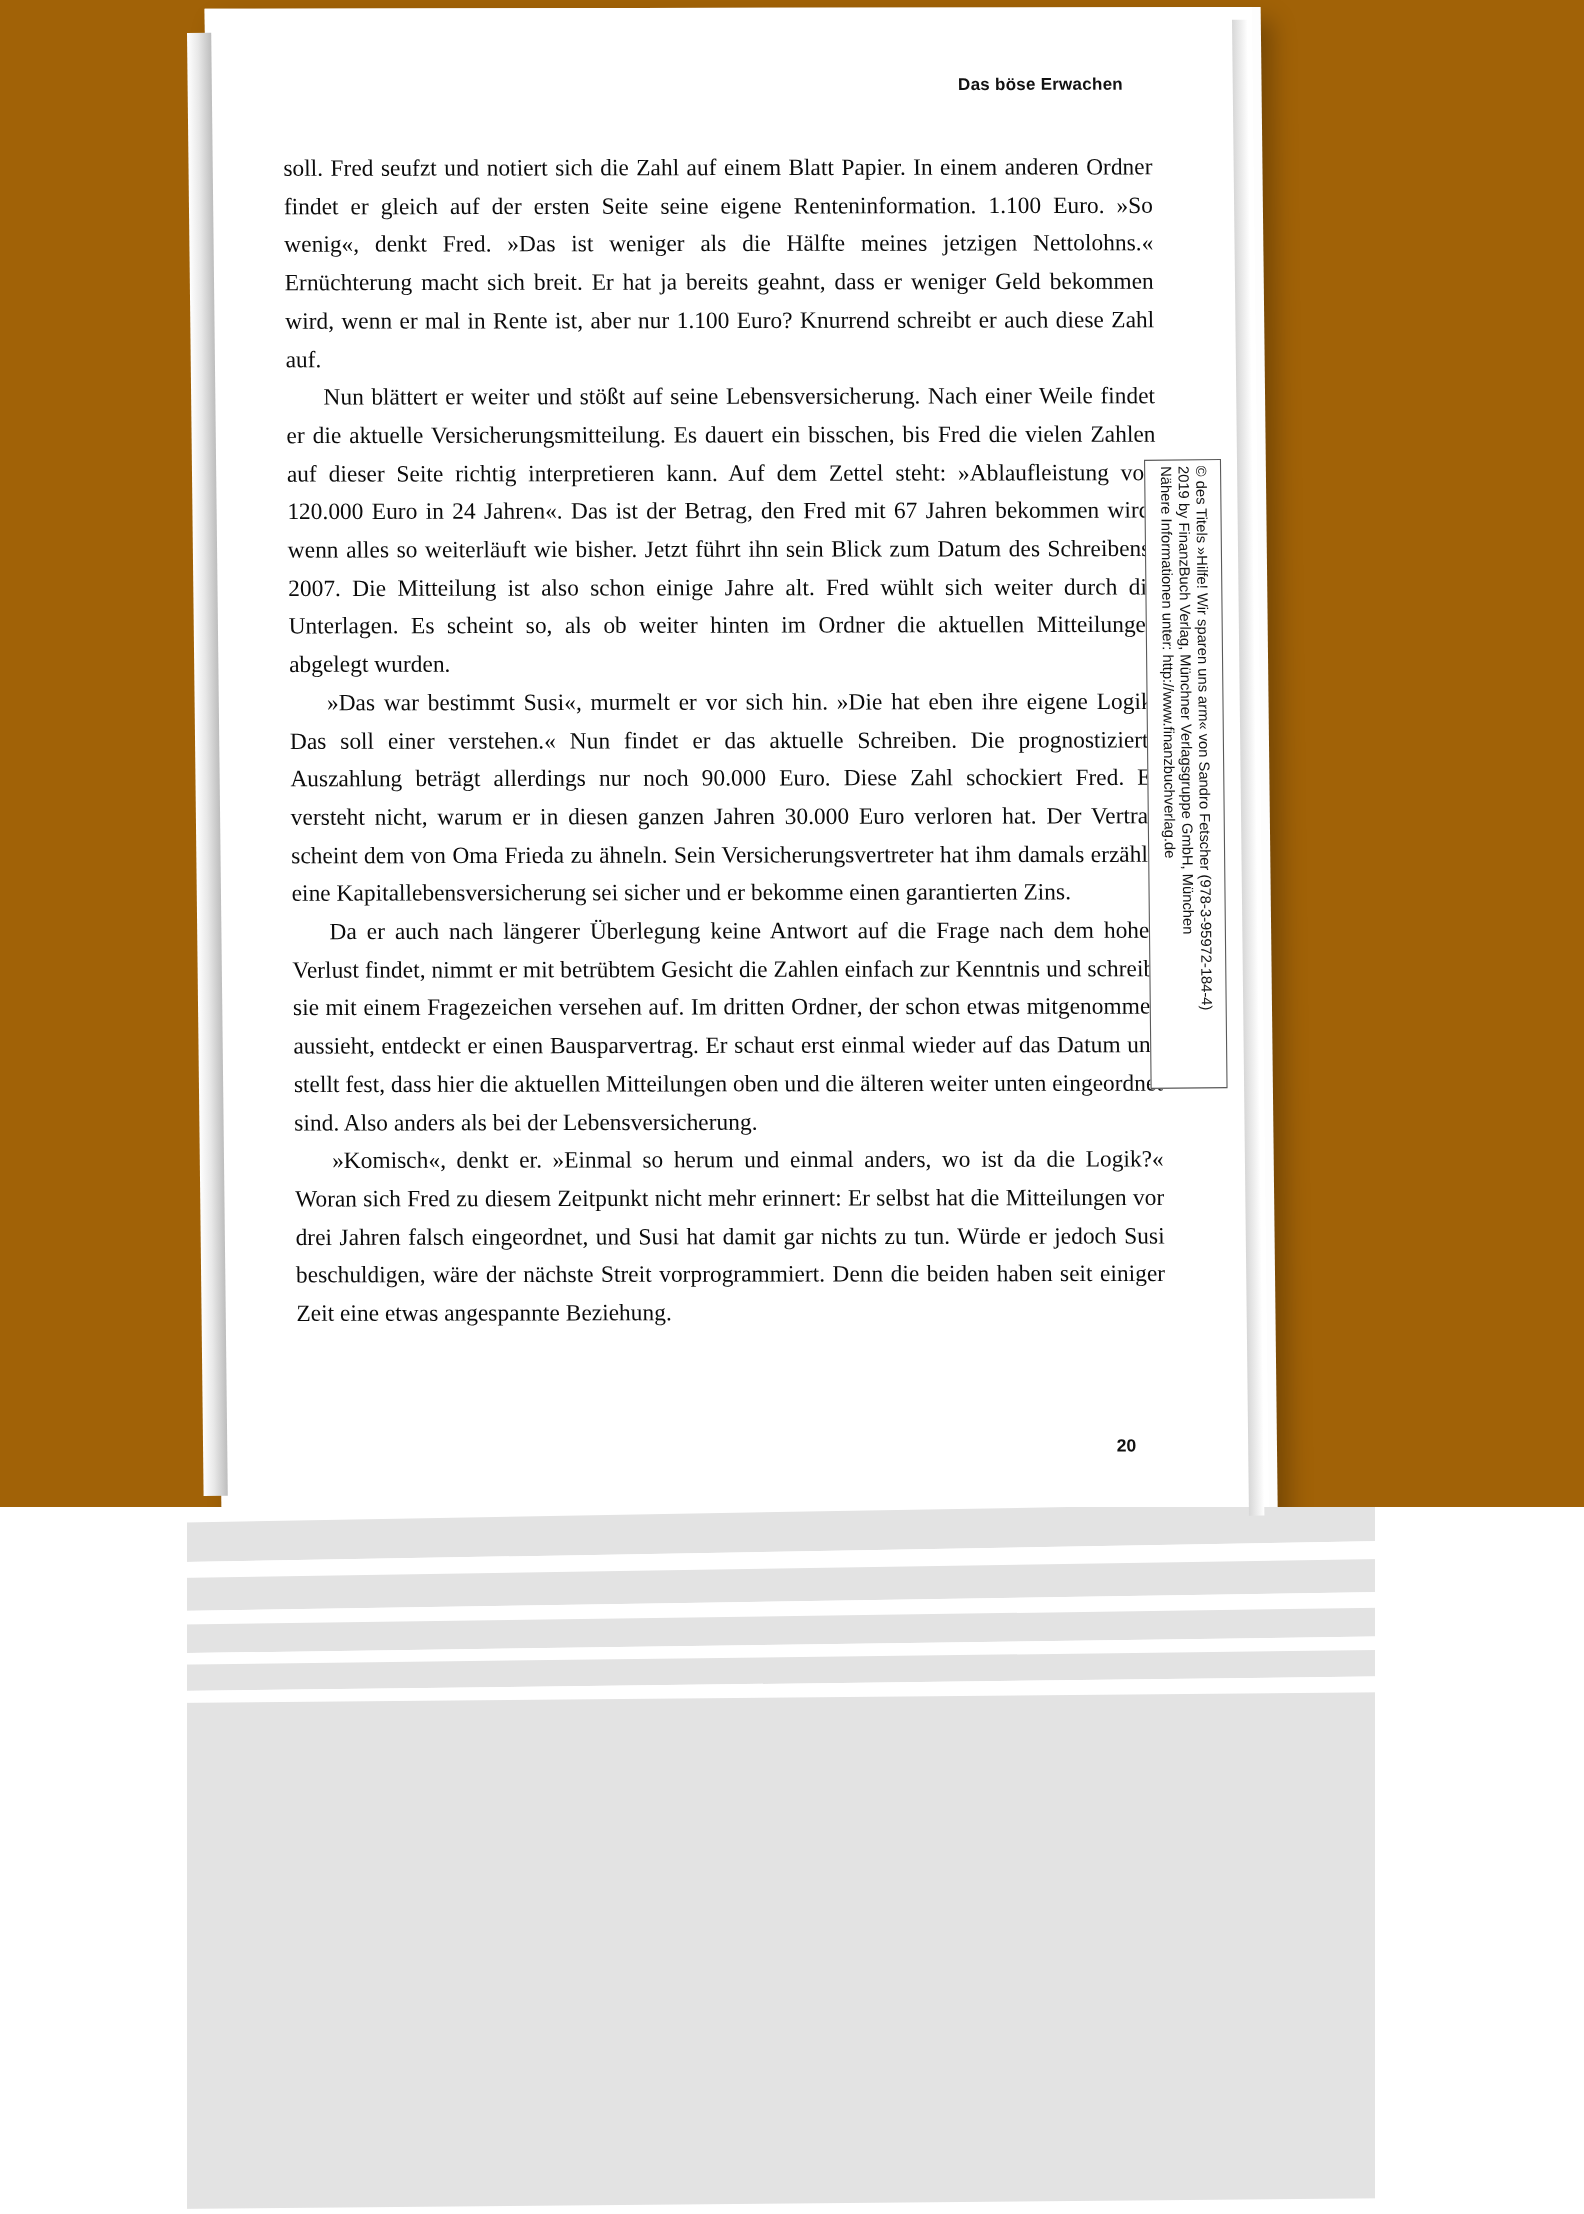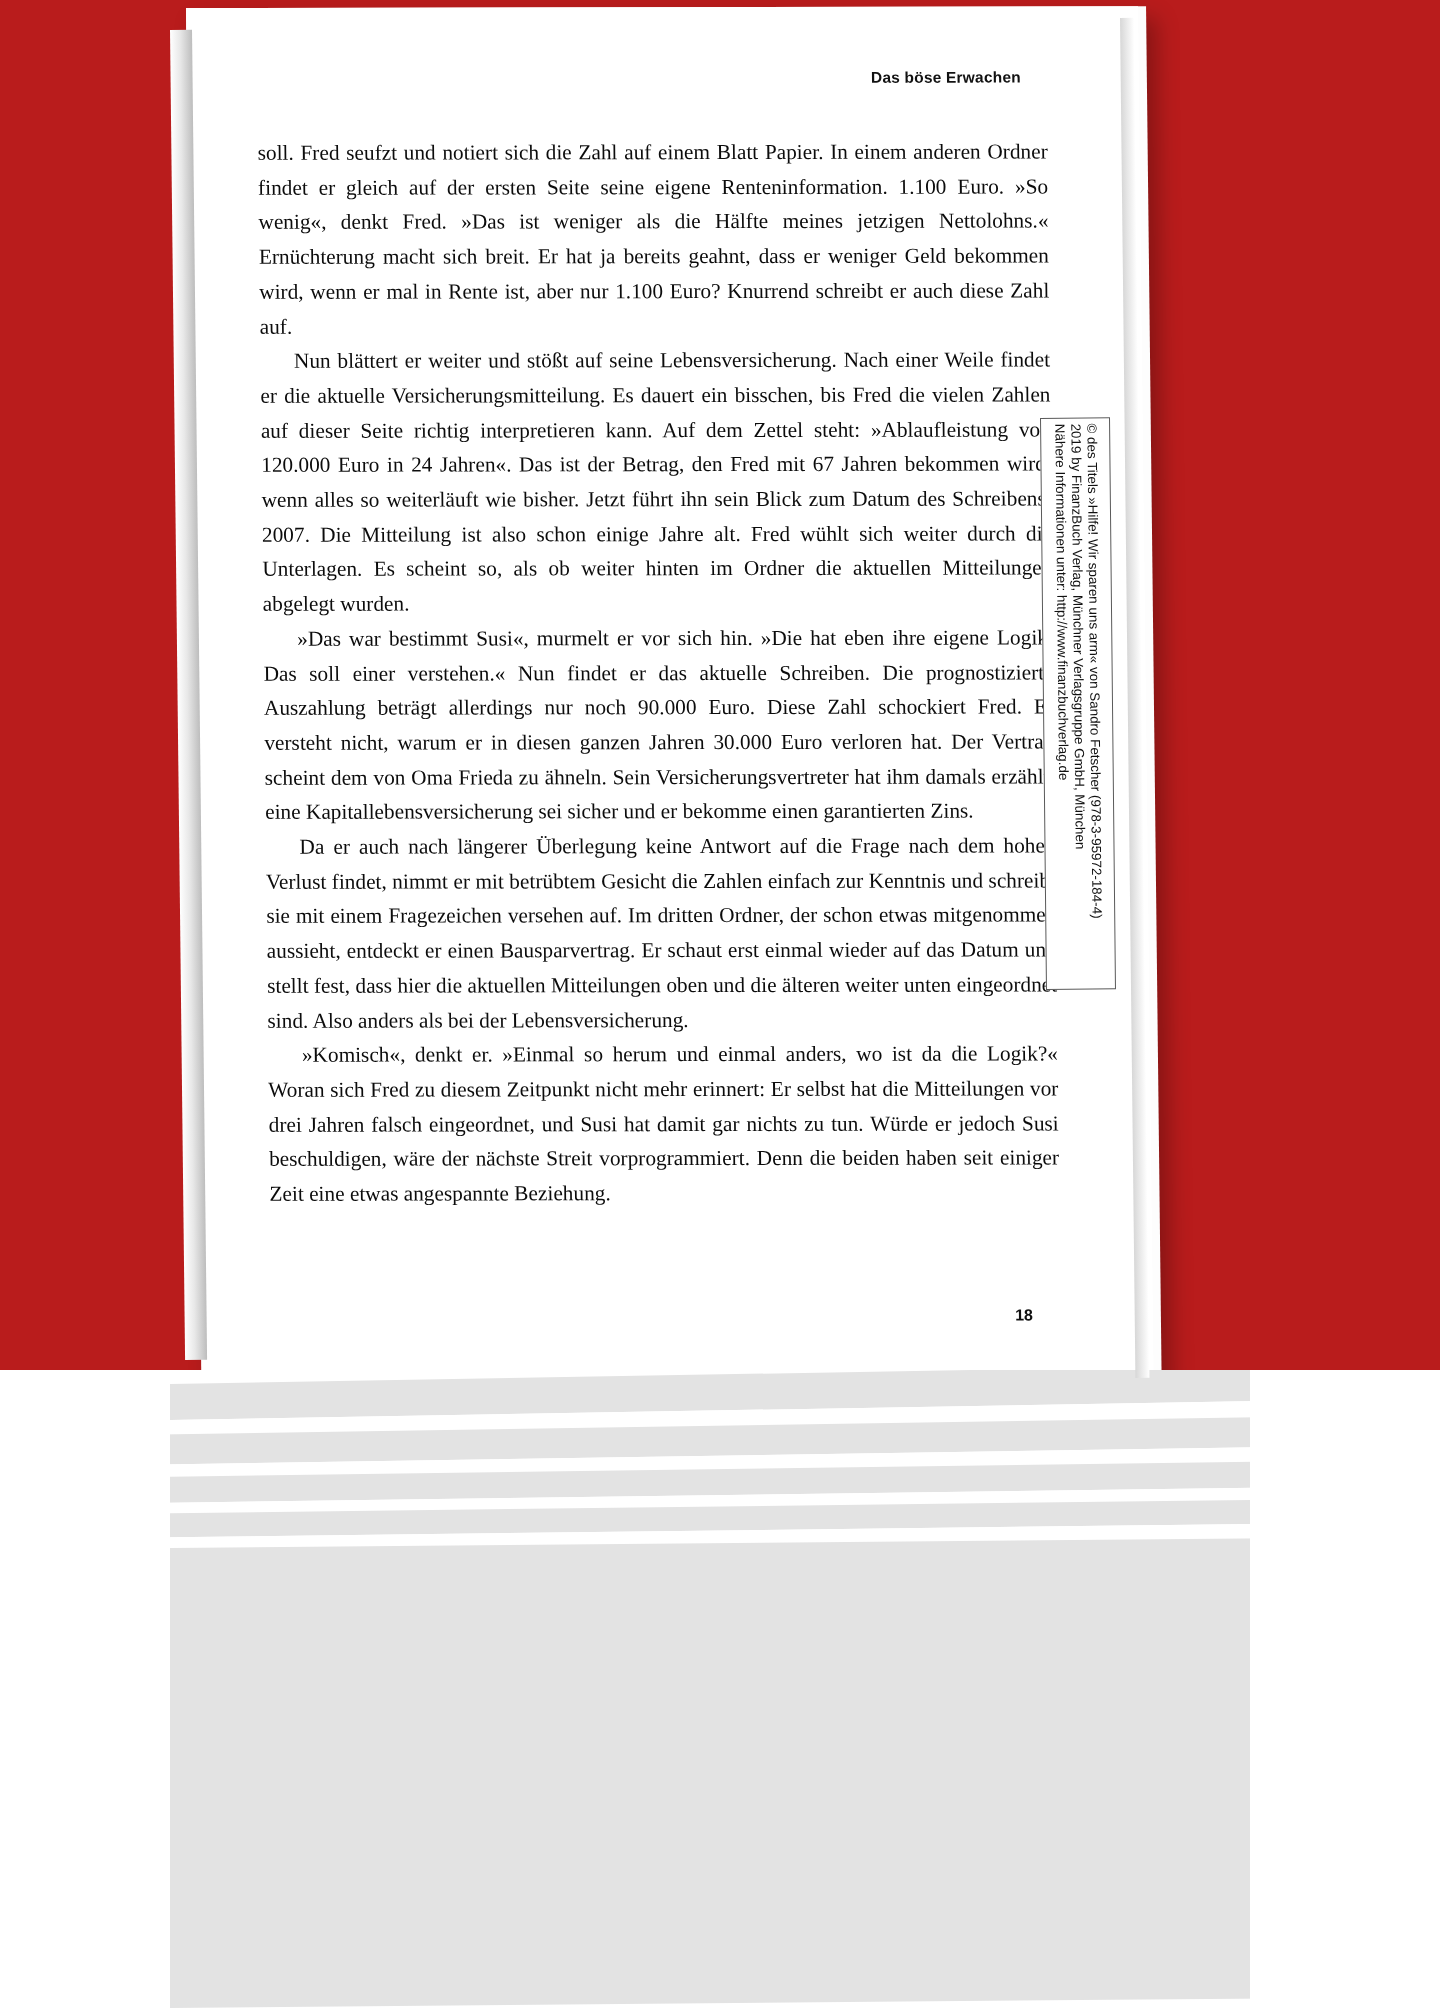--- a/index.html
+++ b/index.html
@@ -8,21 +8,21 @@
     background: #ffffff;
     width: 1440px;
     height: 2013px;
     overflow: hidden;
   }
 
   .scan {
     position: relative;
     width: 1440px;
     height: 2013px;
-    background: #b91c1c;
+    background: #a16207;
     font-family: "Liberation Serif", serif;
   }
 
   
   .page {
     position: absolute;
     left: 186px;
     top: 8px;
     width: 952px;
     height: 1385px;
@@ -218,21 +218,21 @@
       <div class="running-head">Das böse Erwachen</div>
 
       <div class="body-text">
         <p>soll. Fred seufzt und notiert sich die Zahl auf einem Blatt Papier. In einem anderen Ordner findet er gleich auf der ersten Seite seine eigene Renteninformation. 1.100 Euro. »So wenig«, denkt Fred. »Das ist weniger als die Hälfte meines jetzigen Nettolohns.« Ernüchterung macht sich breit. Er hat ja bereits geahnt, dass er weniger Geld bekommen wird, wenn er mal in Rente ist, aber nur 1.100 Euro? Knurrend schreibt er auch diese Zahl auf.</p>
         <p>Nun blättert er weiter und stößt auf seine Lebensversicherung. Nach einer Weile findet er die aktuelle Versicherungsmitteilung. Es dauert ein bisschen, bis Fred die vielen Zahlen auf dieser Seite richtig interpretieren kann. Auf dem Zettel steht: »Ablaufleistung von 120.000 Euro in 24 Jahren«. Das ist der Betrag, den Fred mit 67 Jahren bekommen wird, wenn alles so weiterläuft wie bisher. Jetzt führt ihn sein Blick zum Datum des Schreibens: 2007. Die Mitteilung ist also schon einige Jahre alt. Fred wühlt sich weiter durch die Unterlagen. Es scheint so, als ob weiter hinten im Ordner die aktuellen Mitteilungen abgelegt wurden.</p>
         <p>»Das war bestimmt Susi«, murmelt er vor sich hin. »Die hat eben ihre eigene Logik. Das soll einer verstehen.« Nun findet er das aktuelle Schreiben. Die prognostizierte Auszahlung beträgt allerdings nur noch 90.000 Euro. Diese Zahl schockiert Fred. Er versteht nicht, warum er in diesen ganzen Jahren 30.000 Euro verloren hat. Der Vertrag scheint dem von Oma Frieda zu ähneln. Sein Versicherungsvertreter hat ihm damals erzählt, eine Kapitallebensversicherung sei sicher und er bekomme einen garantierten Zins.</p>
         <p>Da er auch nach längerer Überlegung keine Antwort auf die Frage nach dem hohen Verlust findet, nimmt er mit betrübtem Gesicht die Zahlen einfach zur Kenntnis und schreibt sie mit einem Fragezeichen versehen auf. Im dritten Ordner, der schon etwas mitgenommen aussieht, entdeckt er einen Bausparvertrag. Er schaut erst einmal wieder auf das Datum und stellt fest, dass hier die aktuellen Mitteilungen oben und die älteren weiter unten eingeordnet sind. Also anders als bei der Lebensversicherung.</p>
         <p>»Komisch«, denkt er. »Einmal so herum und einmal anders, wo ist da die Logik?« Woran sich Fred zu diesem Zeitpunkt nicht mehr erinnert: Er selbst hat die Mitteilungen vor drei Jahren falsch eingeordnet, und Susi hat damit gar nichts zu tun. Würde er jedoch Susi beschuldigen, wäre der nächste Streit vorprogrammiert. Denn die beiden haben seit einiger Zeit eine etwas angespannte Beziehung.</p>
       </div>
 
-      <div class="folio">18</div>
+      <div class="folio">20</div>
 
     </div>
   </div>
 
   <div class="copyright-strip">
     <div class="vtext">
       <span>© des Titels »Hilfe! Wir sparen uns arm« von Sandro Fetscher (978-3-95972-184-4)</span>
       <span>2019 by FinanzBuch Verlag, Münchner Verlagsgruppe GmbH, München</span>
       <span>Nähere Informationen unter: http://www.finanzbuchverlag.de</span>
     </div>

